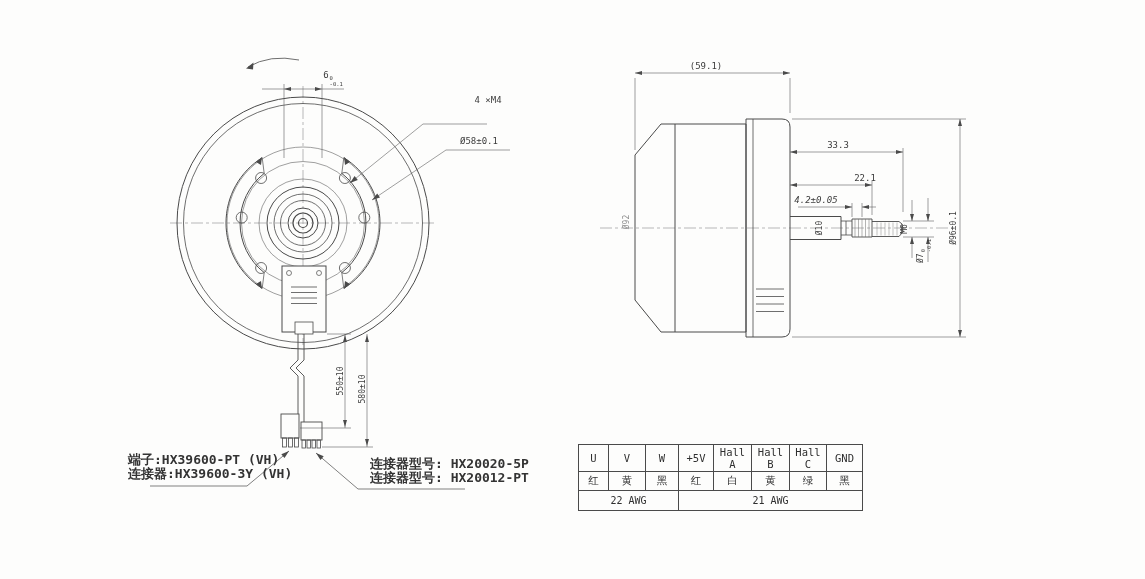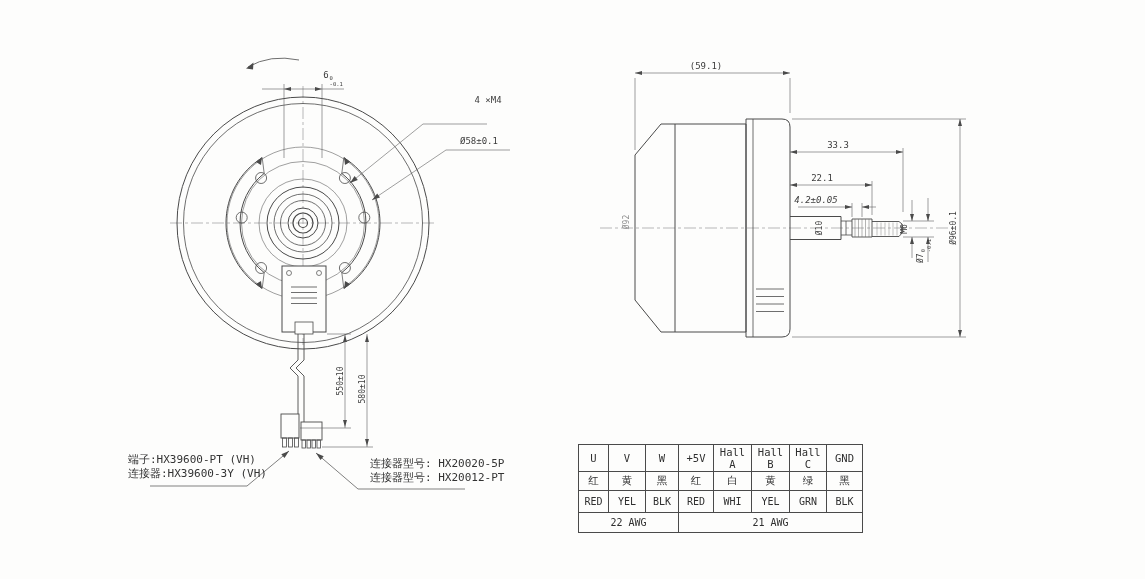--- a/index.html
+++ b/index.html
@@ -4,21 +4,21 @@
 <style>
   html,body{margin:0;padding:0;}
   .stage{position:relative;width:1145px;height:579px;background:#fdfdfc;overflow:hidden;
          font-family:"DejaVu Sans Mono","Liberation Mono",monospace;color:#3b3b3b;}
   svg{position:absolute;left:0;top:0;}
   .t{position:absolute;font-size:9px;line-height:10px;color:#3c3c3c;white-space:nowrap;letter-spacing:0px;}
   .ctr{transform:translate(-50%,-50%);}
   .rot{transform:translate(-50%,-50%) rotate(-90deg);}
   .sm{font-size:8px;}
   .tol{display:inline-flex;flex-direction:column;vertical-align:-2px;font-size:5.5px;line-height:5.5px;margin-left:1px;}
-  .callout{font-size:11px;color:#333;}
+  .callout{font-size:13px;color:#333;font-weight:bold;}
   .ra{text-align:right;}
   .shaftbg{background:#fdfdfc;padding:0 1px;}
   table.wiring{position:absolute;left:578px;top:444px;border-collapse:collapse;
                font-size:10px;color:#2f2f2f;table-layout:fixed;}
   table.wiring td{border:1px solid #4a4a4a;text-align:center;padding:0;overflow:hidden;}
   tr.hdr td{height:26px;font-size:10.5px;}
   tr.cn td{height:18px;font-size:10.5px;font-family:"DejaVu Sans","Liberation Sans",sans-serif;}
   tr.en td{height:21px;}
   tr.awg td{height:19px;}
   .cjk{font-family:"DejaVu Sans","Liberation Sans",sans-serif;}
@@ -157,21 +157,21 @@
   <div class="t rot sm" style="left:341px;top:381px;">550±10</div>
   <div class="t rot sm" style="left:363px;top:389px;">580±10</div>
 
   <div class="t callout ra" style="left:128px;top:455px;width:118px;">端子:HX39600-PT (VH)</div>
   <div class="t callout ra" style="left:128px;top:469px;width:118px;">连接器:HX39600-3Y (VH)</div>
   <div class="t callout" style="left:370px;top:459px;">连接器型号: HX20020-5P</div>
   <div class="t callout" style="left:370px;top:473px;">连接器型号: HX20012-PT</div>
 
   <div class="t ctr" style="left:706px;top:66px;">(59.1)</div>
   <div class="t ctr" style="left:838px;top:145px;">33.3</div>
-  <div class="t ctr" style="left:822px;top:178px;">22.1</div>
+  <div class="t ctr" style="left:865px;top:178px;">22.1</div>
   <div class="t ctr" style="left:816px;top:200px;font-style:italic;">4.2±0.05</div>
   <div class="t rot sm" style="left:627px;top:222px;color:#8f8f8f;">Ø92</div>
   <div class="t rot sm shaftbg" style="left:820px;top:228px;">Ø10</div>
   <div class="t rot sm" style="left:905px;top:229px;">M6</div>
   <div class="t rot sm" style="left:924px;top:251px;"><span>Ø7</span><span class="tol">
         <span>0</span>
         <span>-0.1</span>
       </span></div>
   <div class="t rot sm" style="left:954px;top:228px;">Ø96±0.1</div>
 
@@ -200,30 +200,20 @@
     <tr class="cn">
       <td class="cjk">红</td>
       <td class="cjk">黄</td>
       <td class="cjk">黑</td>
       <td class="cjk">红</td>
       <td class="cjk">白</td>
       <td class="cjk">黄</td>
       <td class="cjk">绿</td>
       <td class="cjk">黑</td>
     </tr>
-    <tr class="en">
-      <td>RED</td>
-      <td>YEL</td>
-      <td>BLK</td>
-      <td>RED</td>
-      <td>WHI</td>
-      <td>YEL</td>
-      <td>GRN</td>
-      <td>BLK</td>
-    </tr>
     <tr class="awg">
       <td colspan="3">22 AWG</td>
       <td colspan="5">21 AWG</td>
     </tr>
   </tbody>
     </table>
 
 </div>
 
 </body></html>

